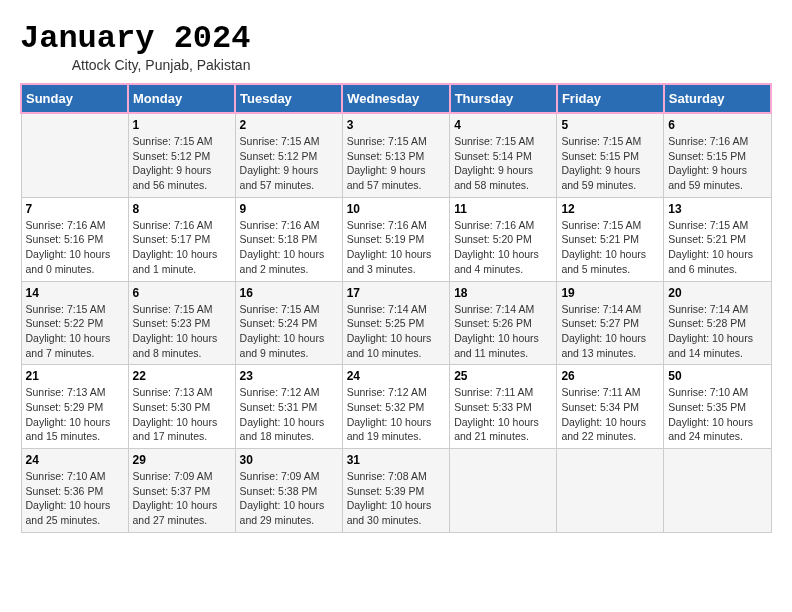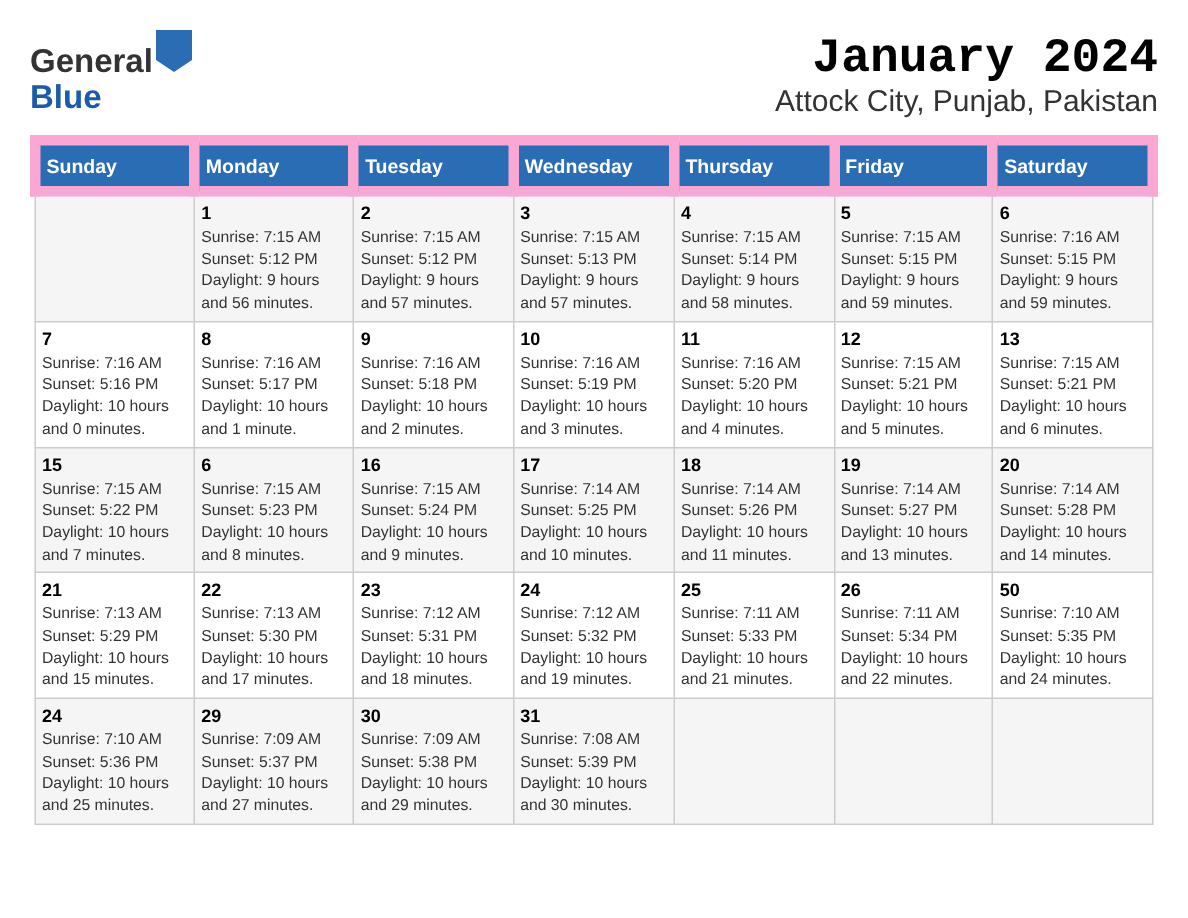--- a/index.html
+++ b/index.html
@@ -35,36 +35,36 @@
     .title-block {
       text-align: right;
     }
     .calendar-title {
       font-size: 32px;
       font-weight: bold;
       color: #000000;
       font-family: Liberation Mono, monospace;
     }
     .calendar-subtitle {
-      font-size: 20px;
+      font-size: 14px;
       color: #333;
     }
     table {
       width: 100%;
       border-collapse: collapse;
       font-size: 11px;
     }
     thead tr th {
       background-color: #2a6db5;
       color: #fff;
       padding: 6px 4px;
       text-align: left;
       font-size: 13px;
       font-weight: bold;
-      border: 7px solid #f9a8d4;
+      border: 2px solid #f9a8d4;
     }
     tbody tr td {
       border: 1px solid #ccc;
       vertical-align: top;
       padding: 4px;
       min-height: 70px;
       width: 108px;
     }
     tbody tr:nth-child(odd) td {
       background-color: #f5f5f5;
@@ -84,32 +84,20 @@
       line-height: 1.4;
     }
     .empty-cell {
       background-color: #f5f5f5;
     }
   </style>
 </head>
 <body>
 
 <div class="header">
-  <div class="logo">
-    <div>
-      <div class="logo-text">
-        <span class="logo-general">General</span><svg class="logo-icon" viewBox="0 0 24 28" fill="none" xmlns="http://www.w3.org/2000/svg">
-            <polygon points="0,0 24,0 24,20 12,28 0,20" fill="#2a6db5"></polygon>
-          </svg>
-      </div>
-      <div class="logo-text">
-        <span class="logo-blue">Blue</span>
-      </div>
-    </div>
-  </div>
   <div class="title-block">
     <div class="calendar-title">January 2024</div>
     <div class="calendar-subtitle">Attock City, Punjab, Pakistan</div>
   </div>
 </div>
 
 <table>
   <thead>
     <tr>
       <th>Sunday</th>
@@ -174,21 +162,21 @@
           <span class="day-number">12</span>
           <div class="day-info">Sunrise: 7:15 AM<br>Sunset: 5:21 PM<br>Daylight: 10 hours<br>and 5 minutes.</div>
         </td>
         <td>
           <span class="day-number">13</span>
           <div class="day-info">Sunrise: 7:15 AM<br>Sunset: 5:21 PM<br>Daylight: 10 hours<br>and 6 minutes.</div>
         </td>
       </tr>
       <tr>
         <td>
-          <span class="day-number">15</span>
+          <span class="day-number">14</span>
           <div class="day-info">Sunrise: 7:15 AM<br>Sunset: 5:22 PM<br>Daylight: 10 hours<br>and 7 minutes.</div>
         </td>
         <td>
           <span class="day-number">6</span>
           <div class="day-info">Sunrise: 7:15 AM<br>Sunset: 5:23 PM<br>Daylight: 10 hours<br>and 8 minutes.</div>
         </td>
         <td>
           <span class="day-number">16</span>
           <div class="day-info">Sunrise: 7:15 AM<br>Sunset: 5:24 PM<br>Daylight: 10 hours<br>and 9 minutes.</div>
         </td>

